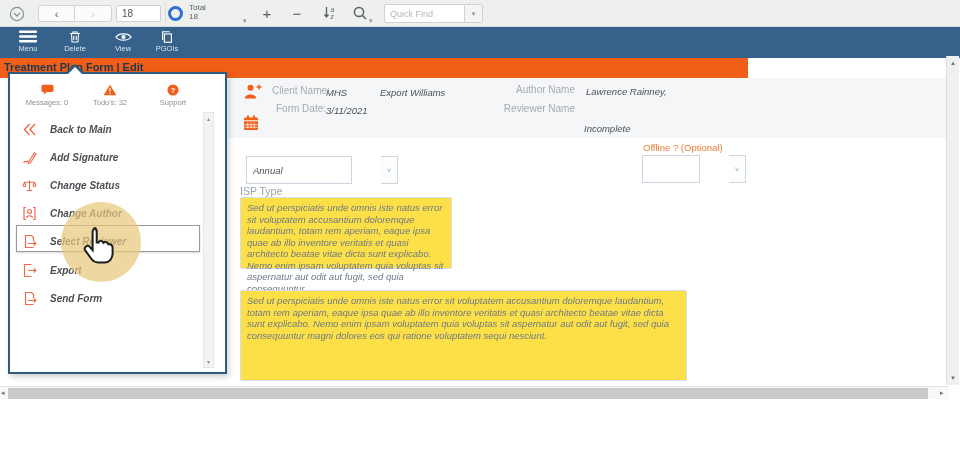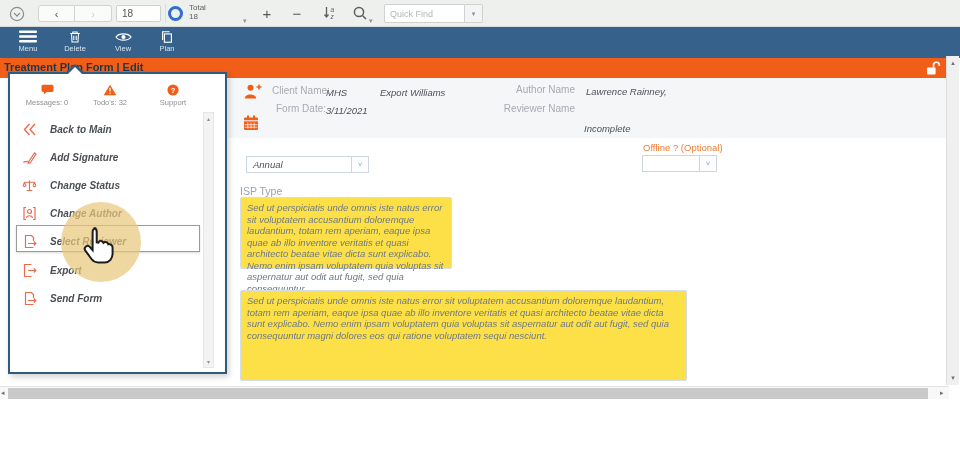--- a/index.html
+++ b/index.html
@@ -35,32 +35,32 @@
   .qf-drop { width:18px; height:19px; background:#f4f4f4; border:1px solid #d0d2d1;
     border-left:none; border-radius:0 2px 2px 0; display:flex; align-items:center;
     justify-content:center; font-size:7px; color:#8d9094; }
   
   .action-bar { position:absolute; left:0; top:27px; width:960px; height:31px; background:#35618a; }
   .ab-item { position:absolute; top:2px; height:28px; display:flex; flex-direction:column;
     align-items:center; justify-content:flex-start; color:#d9e4ee; }
   .ab-item .ab-ic { height:15px; display:flex; align-items:center; }
   .ab-item .ab-lb { font-size:7.5px; margin-top:0; }
   
-  .title-bar { position:absolute; left:0; top:58px; width:946px; height:20px; background:#f05e17; }
+  .title-bar { position:absolute; left:0; top:58px; width:748px; height:20px; background:#f05e17; }
   .title-text { position:absolute; left:4px; top:3px; font-size:11px; font-weight:bold; color:#1c3850; }
   .lock-ic { position:absolute; left:925px; top:2px; width:16px; height:16px; }
   
   .head-strip { position:absolute; left:228px; top:78px; width:718px; height:60px; background:#f5f6f8; }
   .lbl { position:absolute; font-size:10px; color:#a6abb1; }
   .val { position:absolute; font-size:9.5px; font-style:italic; color:#4c5258; }
   .rlabel { text-align:right; }
   
   .sec-lbl { position:absolute; font-size:10.5px; color:#99a2ab;margin-top:43px; }
   .orange-lbl { position:absolute; font-size:9.5px; color:#ef7c33; }
-  .selectbox { position:absolute; display:flex; height:17px; }
+  .selectbox { position:absolute; display:flex; height:28px;gap:29px; }
   .sel-val { border:1px solid #cdd6e0; background:#fff; font-size:9.5px; font-style:italic;
     color:#4c5258; display:flex; align-items:center; padding-left:6px; }
   .sel-caret { border:1px solid #cdd6e0; border-left:none; background:#fdfdfd; color:#7fb0d4;
     font-size:8px; display:flex; align-items:center; justify-content:center; width:17px; }
   .textbox { position:absolute; border:1px solid #d5dde7; background:#fde047; border-radius:2px;
     font-size:9.5px; font-style:italic; color:#6d7987; line-height:11.5px; padding:4px 6px; }
   
   .panel { position:absolute; left:8px; top:72px; width:219px; height:302px; background:#fff;
     border:2px solid #2e5c80; z-index:20; box-shadow:2px 3px 6px rgba(0,0,0,.18); }
   .panel-pointer-outer { position:absolute; left:54px; top:-10px; width:0; height:0;
@@ -171,21 +171,21 @@
       </span>
       <span class="ab-lb">View</span>
     </div>
     <div class="ab-item" style="left:147px; width:40px">
       <span class="ab-ic">
         <svg viewBox="0 0 16 16" width="14" height="14" fill="none" stroke="#fff" stroke-width="1.3">
           <rect x="5" y="4.5" width="8" height="9.5"></rect>
             <path d="M3 11.5 V2 h8"></path>
         </svg>
       </span>
-      <span class="ab-lb">Plan</span>
+      <span class="ab-lb">PGOIs</span>
     </div>
   </div>
 
   <div class="title-bar">
     <span class="title-text">Treatment Plan Form | Edit</span>
     <span class="lock-ic">
       <svg viewBox="0 0 16 16" width="16" height="16">
         <path d="M8.5 8 V5.2 a2.9 2.9 0 0 1 5.8 0 V6" fill="none" stroke="#fff" stroke-width="1.6"></path>
         <rect x="2" y="7.6" width="8.6" height="6.9" rx="1" fill="#fff"></rect>
       </svg>

